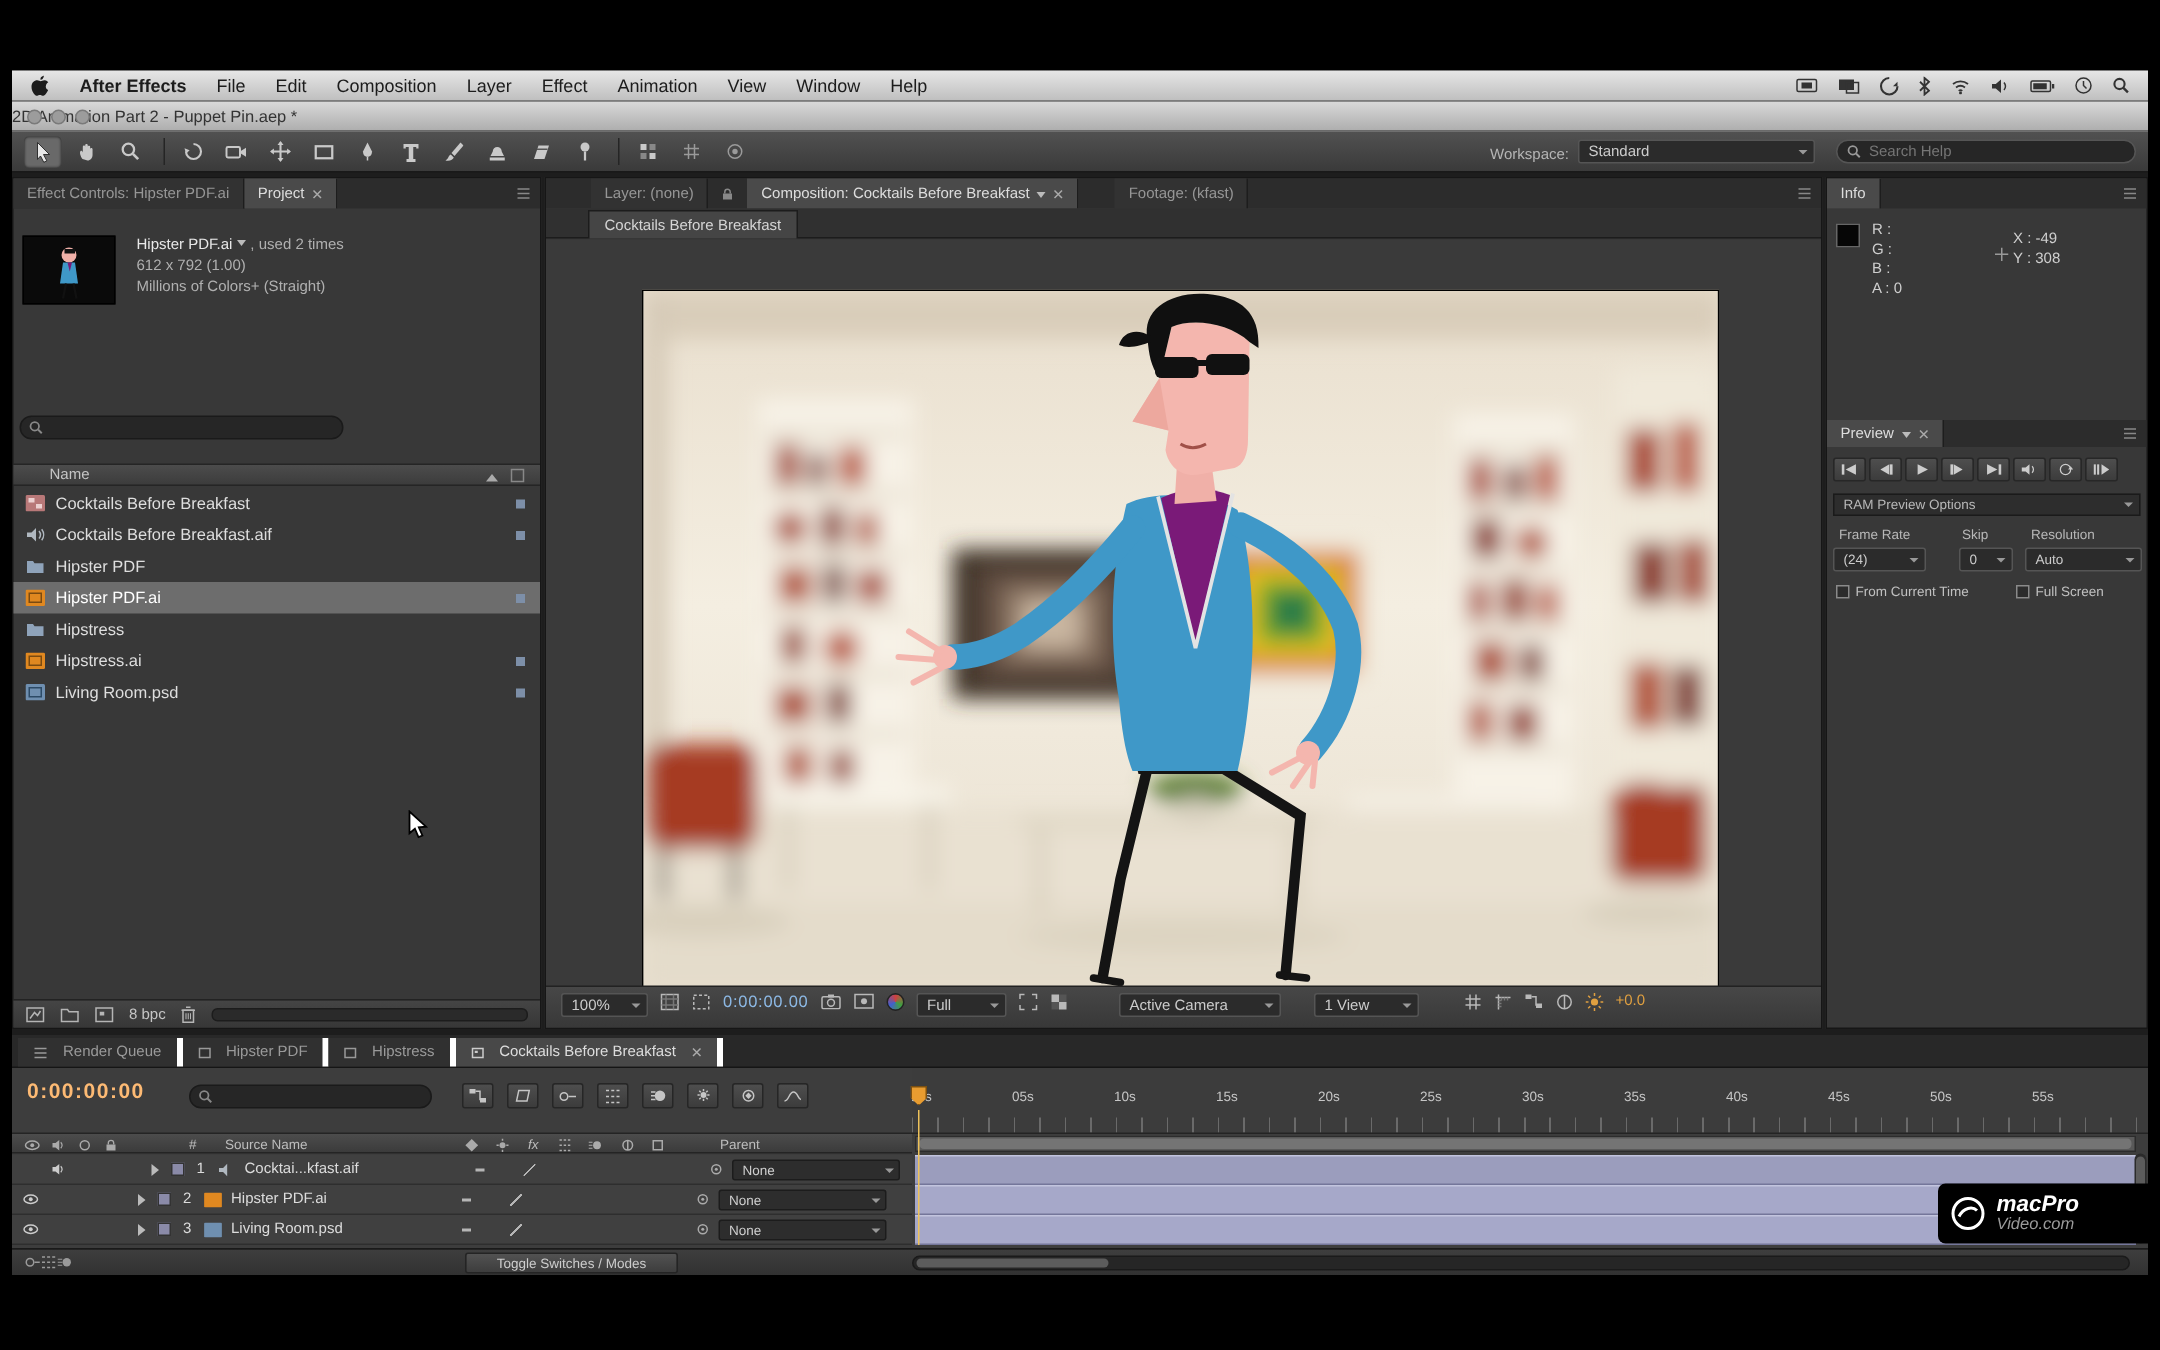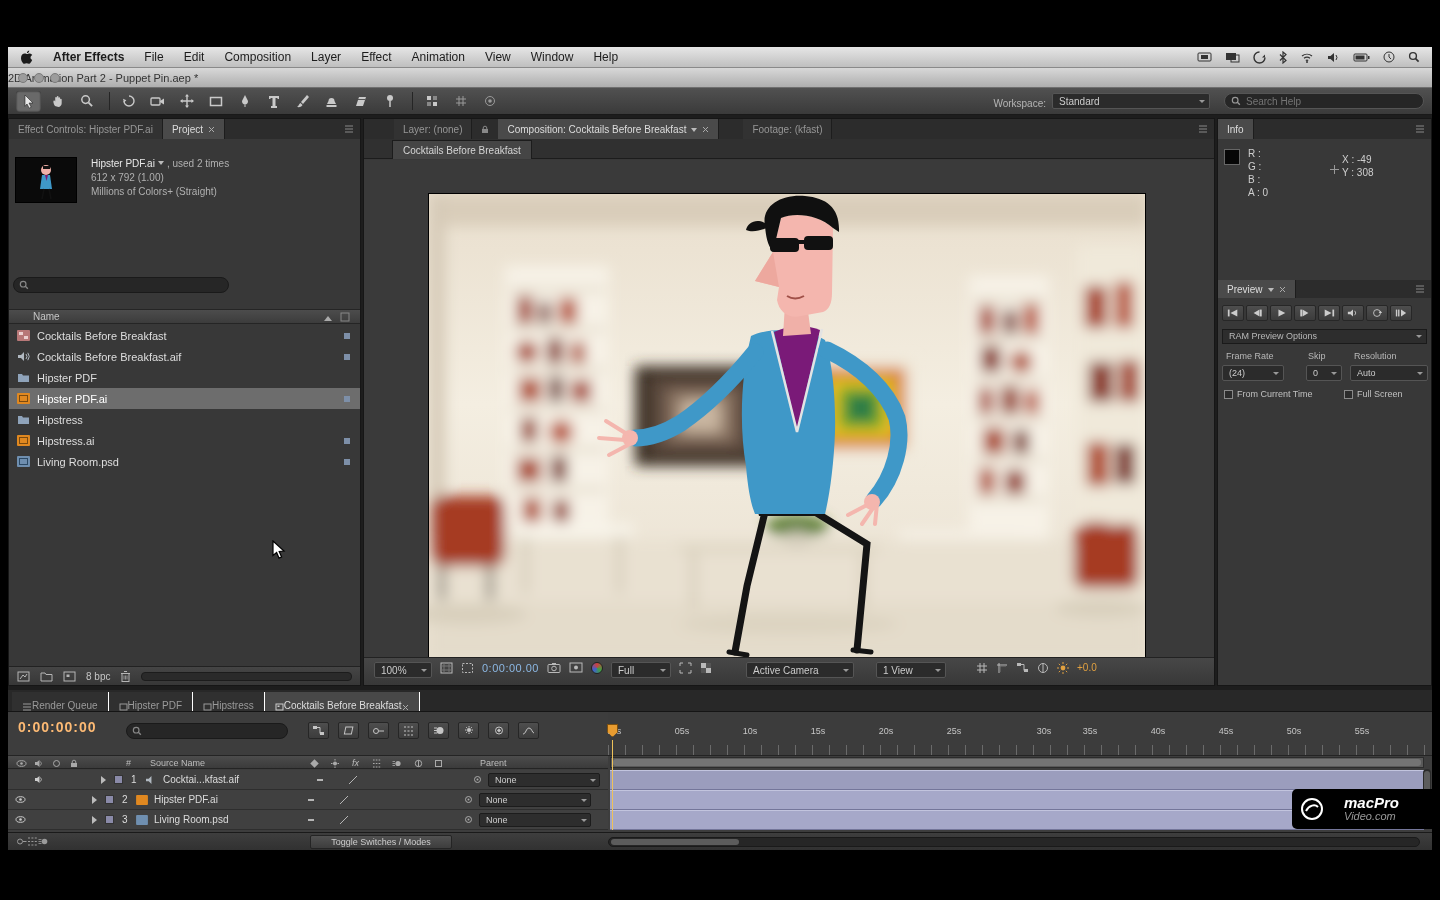--- a/index.html
+++ b/index.html
@@ -70,21 +70,21 @@
 .xy{position:absolute;left:124px;line-height:13px}
 .prevbtn{width:22px;height:16px;background:linear-gradient(#4e4e4e,#3c3c3c);border:1px solid #272727;border-radius:2px;display:flex;align-items:center;justify-content:center;color:#ccc}
 .rambar{position:relative;margin:6px 4px 0;height:15px;background:#2d2d2d;border:1px solid #1a1a1a;font-size:9px;color:#b8b8b8;line-height:13px;padding:0 6px}
 .rambar::after{content:"";position:absolute;right:4px;top:5px;border:3px solid transparent;border-top-color:#999}
 .plabel{font-size:9px;color:#b8b8b8}
 .cb{width:9px;height:9px;border:1px solid #8a8a8a;background:#2c2c2c;flex:0 0 9px}
 .ckrow{display:flex;align-items:center;gap:4px;font-size:9px;color:#c0c0c0}
 
 
 .tltabs{position:absolute;left:0;top:643px;width:1424px;height:22px;background:#282828;border-bottom:1px solid #151515;display:flex;align-items:stretch;padding-left:4px}
-.tltab{display:flex;align-items:flex-end;gap:0;padding:0 10px;font-size:10px;color:#9a9a9a;background:#303030;border-right:1px solid #ffffff;margin-top:2px}
+.tltab{display:flex;align-items:center;gap:10px;padding:0 10px;font-size:10px;color:#9a9a9a;background:#303030;border-right:4px solid #ffffff;margin-top:2px}
 .tltab.active{background:#484848;color:#ddd}
 
 
 .timeline{position:absolute;left:0;top:665px;width:1424px;height:120px;background:#3d3d3d}
 .bigtc{position:absolute;left:10px;top:7px;font-size:14px;font-weight:bold;color:#fdba74;letter-spacing:1px}
 .tsearch{position:absolute;left:118px;top:11px;width:162px;height:16px;background:#262626;border:1px solid #1a1a1a;border-radius:8px;display:flex;align-items:center;padding:0 5px}
 .tlicons{position:absolute;left:300px;top:10px;display:flex;gap:9px}
 .tbtn{width:21px;height:17px;background:linear-gradient(#4e4e4e,#3c3c3c);border:1px solid #262626;border-radius:2px;display:flex;align-items:center;justify-content:center;color:#c5c5c5}
 .tlhead{position:absolute;left:0;top:43px;width:600px;height:14px;background:linear-gradient(#4c4c4c,#3b3b3b);border-top:1px solid #242424;border-bottom:1px solid #242424;font-size:9px;color:#bdbdbd}
 .tlrow{position:absolute;left:0;width:600px;height:20px;background:#404040;border-bottom:1px solid #2e2e2e;display:flex;align-items:center;font-size:10px;color:#dcdcdc}
@@ -102,21 +102,21 @@
 .cti-line{position:absolute;left:604px;top:28px;width:1px;height:90px;background:#eec25a}
 .cti-handle{position:absolute;left:599px;top:12px;width:11px;height:13px;background:#e89c30;border:1px solid #7c5010;clip-path:polygon(0 0,100% 0,100% 60%,50% 100%,0 60%)}
 
 
 .bstrip{position:absolute;left:0;top:785px;width:1424px;height:18px;background:linear-gradient(#3e3e3e,#313131);border-top:1px solid #1a1a1a;display:flex;align-items:center;padding:0 8px;gap:0}
 .togglebtn{position:absolute;left:302px;top:2px;width:142px;height:14px;background:linear-gradient(#525252,#3d3d3d);border:1px solid #242424;border-radius:2px;font-size:9px;color:#cdcdcd;text-align:center;line-height:13px}
 .hscroll{position:absolute;left:600px;top:4px;width:812px;height:10px;background:#262626;border:1px solid #1a1a1a;border-radius:5px}
 .hscroll .handle{position:absolute;left:2px;top:1px;width:128px;height:6px;background:#5c5c5c;border-radius:3px}
 
 
-.watermark{position:absolute;left:1284px;top:742px;width:140px;height:40px;background:#000;border-radius:5px 0 0 5px;display:flex;align-items:center;gap:20px;padding:0 8px;z-index:60}
+.watermark{position:absolute;left:1284px;top:742px;width:140px;height:40px;background:#000;border-radius:5px 0 0 5px;display:flex;align-items:center;gap:7px;padding:0 8px;z-index:60}
 .wm-t1{color:#fff;font-weight:bold;font-size:15px;font-style:italic;line-height:14px}
 .wm-t2{color:#9a9a9a;font-size:11px;font-style:italic;line-height:12px}
 .cursor{position:absolute;left:264px;top:493px;z-index:90}
 .icon-dash{display:inline-block;width:6px;height:2px;background:#b5b5b5}
 .icon-slash{display:inline-block;width:8px;height:8px;background:linear-gradient(135deg,transparent 45%,#b5b5b5 45%,#b5b5b5 55%,transparent 55%)}
 </style>
 </head>
 <body>
 
 <div class="screen">
@@ -974,21 +974,21 @@
       <span class="parentdd" style="margin-left:6px">None</span>
     </div>
 
     <div class="ruler">
       <span class="rlabel" style="left:-14px">00s</span>
       <span class="rlabel" style="left:54px">05s</span>
       <span class="rlabel" style="left:122px">10s</span>
       <span class="rlabel" style="left:190px">15s</span>
       <span class="rlabel" style="left:258px">20s</span>
       <span class="rlabel" style="left:326px">25s</span>
-      <span class="rlabel" style="left:416px">30s</span>
+      <span class="rlabel" style="left:394px">30s</span>
       <span class="rlabel" style="left:462px">35s</span>
       <span class="rlabel" style="left:530px">40s</span>
       <span class="rlabel" style="left:598px">45s</span>
       <span class="rlabel" style="left:666px">50s</span>
       <span class="rlabel" style="left:734px">55s</span>
       <div class="rticks"></div>
     </div>
     <div class="workarea">
           <div class="inner"></div>
         </div>

